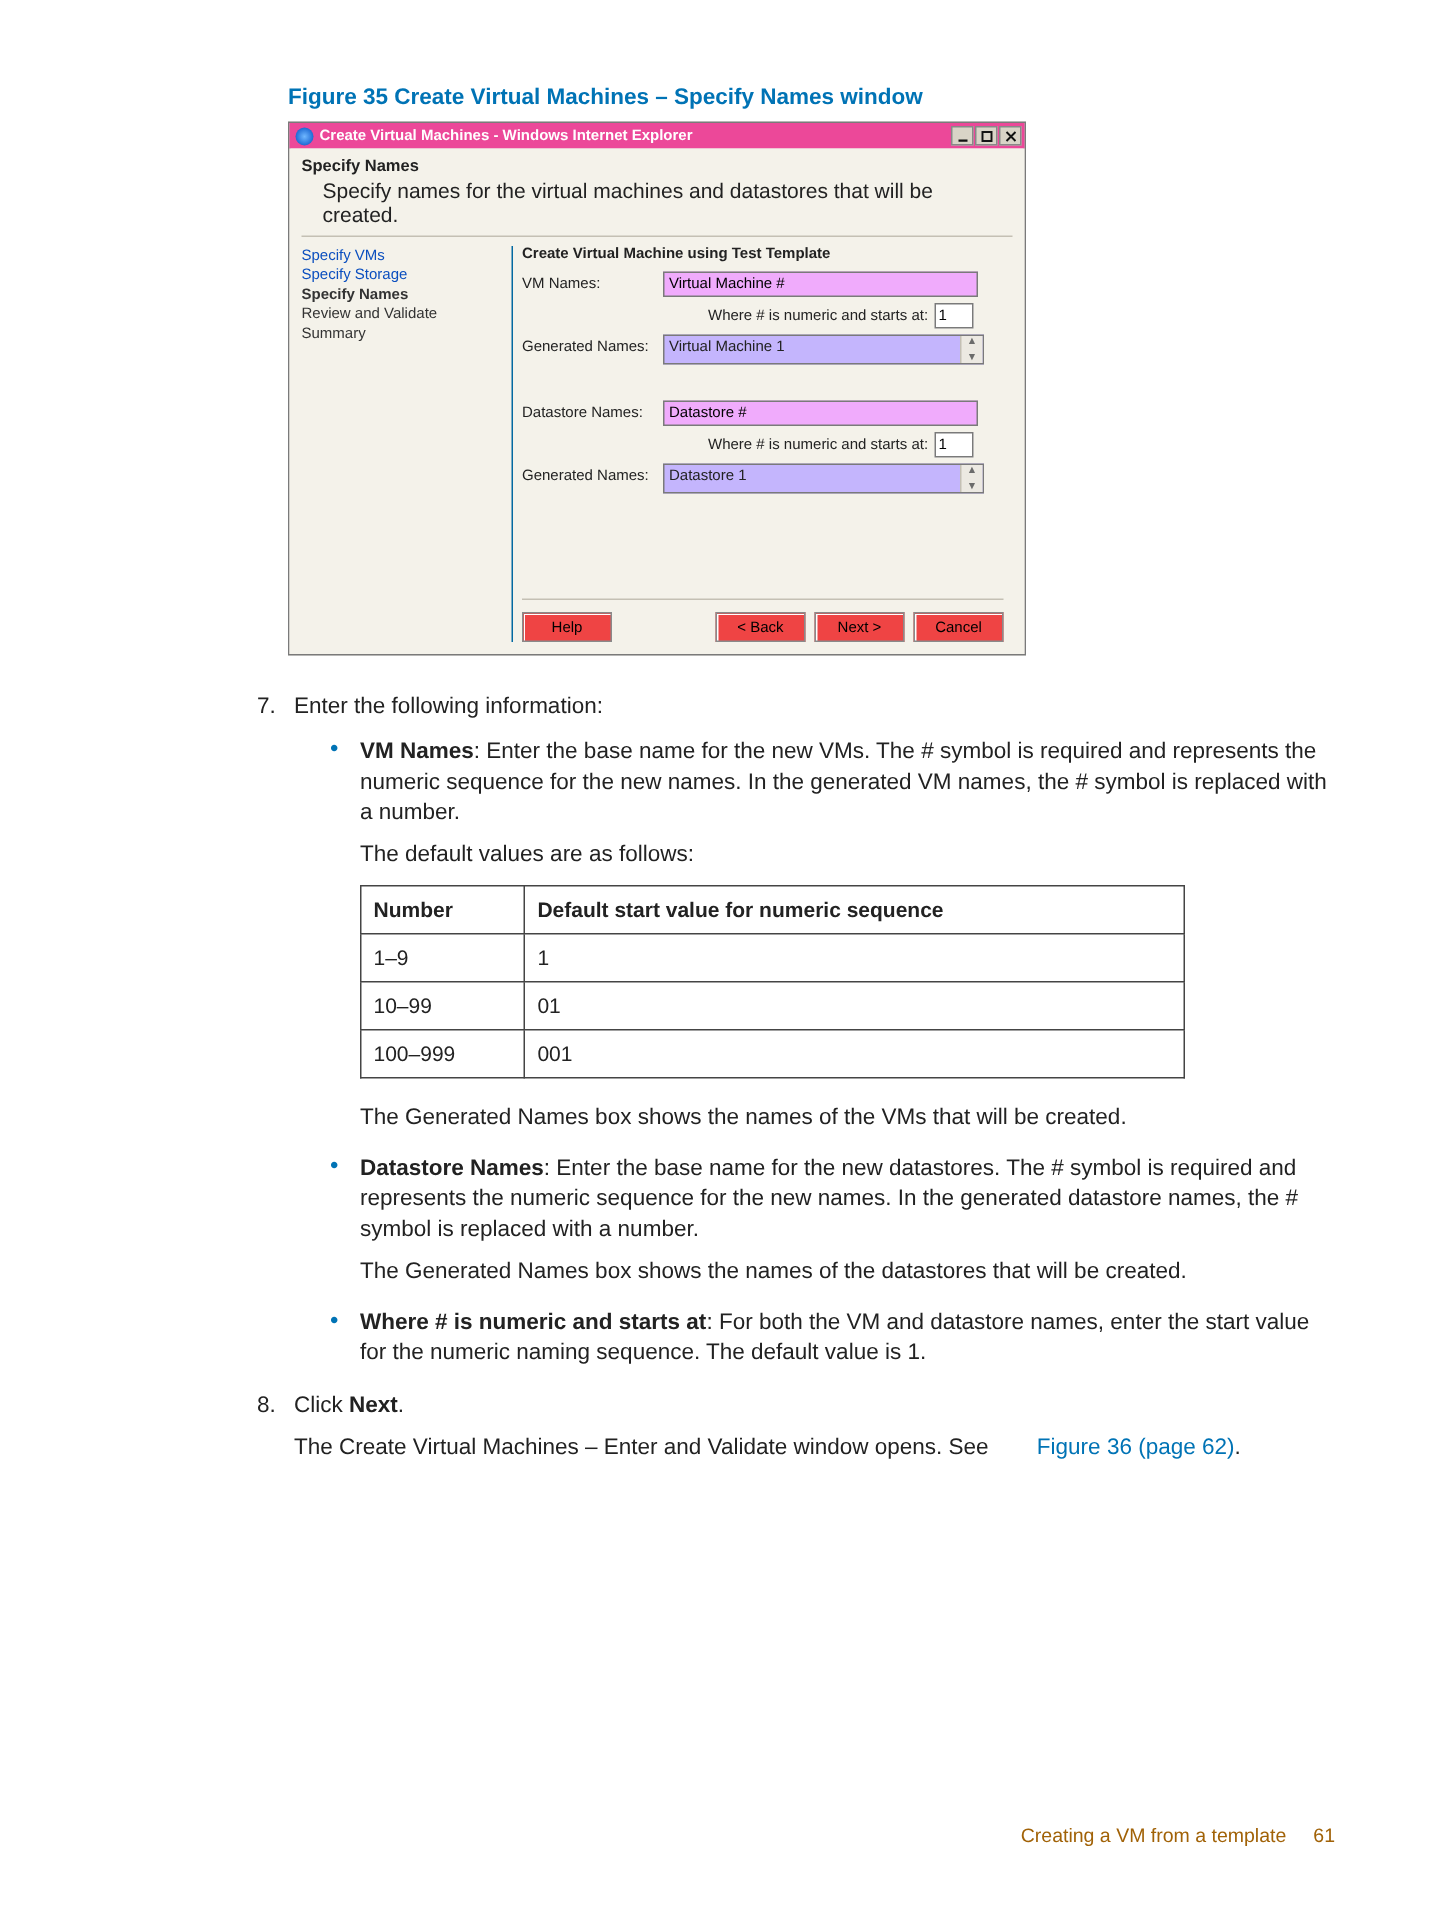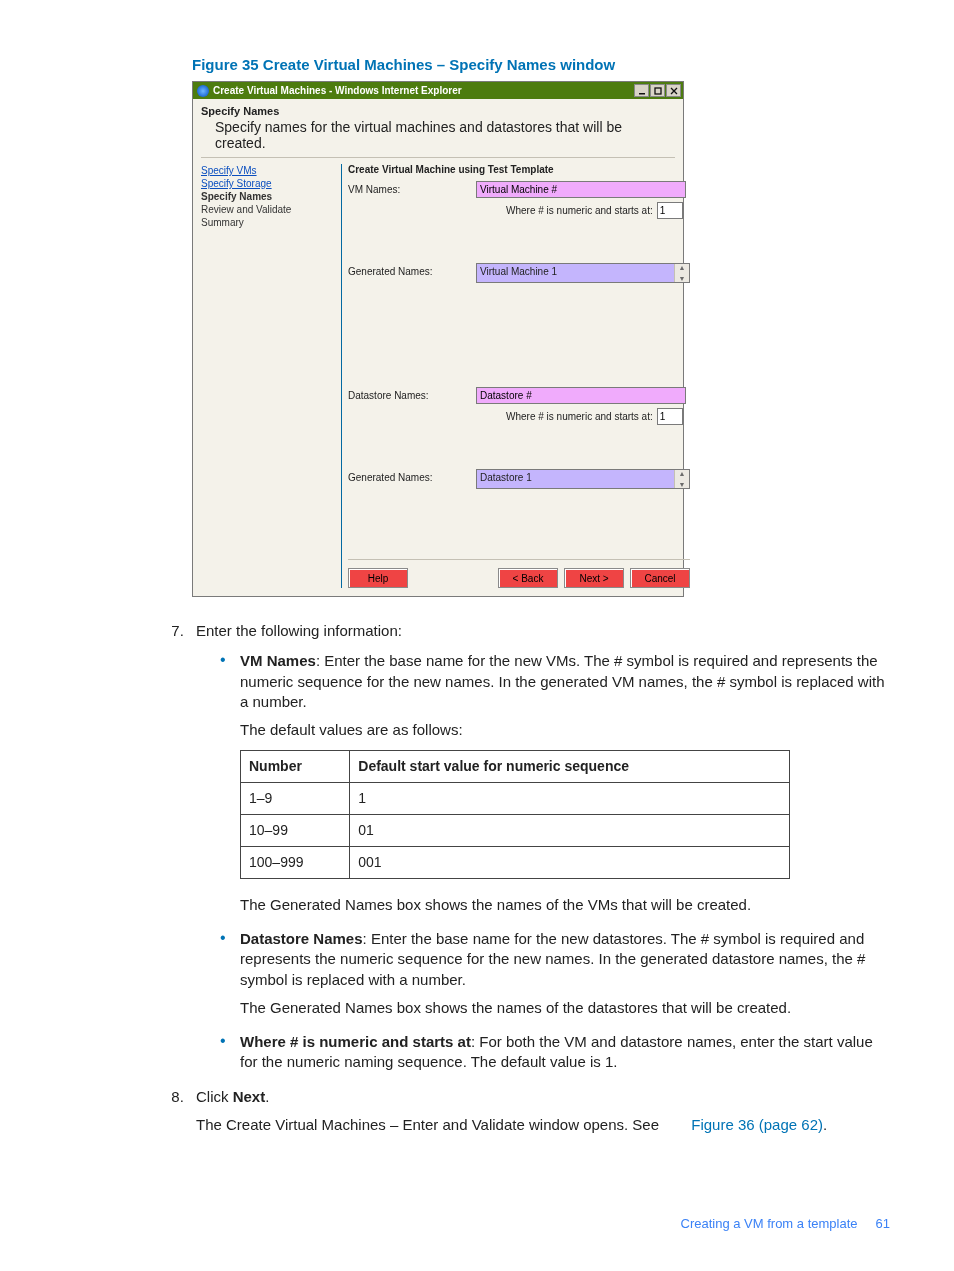--- a/index.html
+++ b/index.html
@@ -28,21 +28,21 @@
   
   .dialog-window {
     width: 490px;
     margin: 0 0 24px 128px;
     border: 1px solid #7a7a7a;
     box-shadow: 0 0 0 1px #bfbfbf inset;
     background: #ece9e2;
     font-size: 10px;
   }
   .titlebar {
-    background: #4d7c0f; 
+    background: #ec4899; 
     color: #fff;
     display: flex;
     align-items: center;
     justify-content: space-between;
     height: 17px;
     padding: 0 2px 0 4px;
     font-size: 10px;
     font-weight: bold;
   }
   .titlebar .left {
@@ -100,21 +100,20 @@
     flex-shrink: 0;
     font-size: 10px;
   }
   .wizard-nav .nav-item {
     display: block;
     padding: 1px 0;
     color: #333;
   }
   .wizard-nav .nav-link {
     color: #0b4fbf;
-    text-decoration: underline;
     cursor: pointer;
   }
   .wizard-nav .nav-current {
     font-weight: bold;
   }
 
   .wizard-panel {
     flex: 1;
     border-left: 1px solid #0369a1;
     padding: 0 6px 0 6px;
@@ -125,21 +124,20 @@
     margin: 0 0 6px 0;
   }
 
   .form-grid {
     display: grid;
     grid-template-columns: 88px 1fr;
     row-gap: 0;
     column-gap: 6px;
     align-items: start;
     font-size: 10px;
-    gap: 40px;
   }
   .form-label {
     padding-top: 3px;
   }
   .text-input {
     box-sizing: border-box;
     width: 210px;
     height: 17px;
     border: 1px solid #7a7a7a;
     padding: 1px 3px;
@@ -278,21 +276,21 @@
     font-weight: bold;
     background: #fff;
   }
 
   
   .page-footer {
     position: absolute;
     right: 64px;
     bottom: 40px;
     font-size: 13px;
-    color: #3b82f6;
+    color: #a16207;
     display: flex;
     gap: 18px;
     align-items: center;
   }
 
 </style>
 </head>
 <body>
 
 <div class="page">

